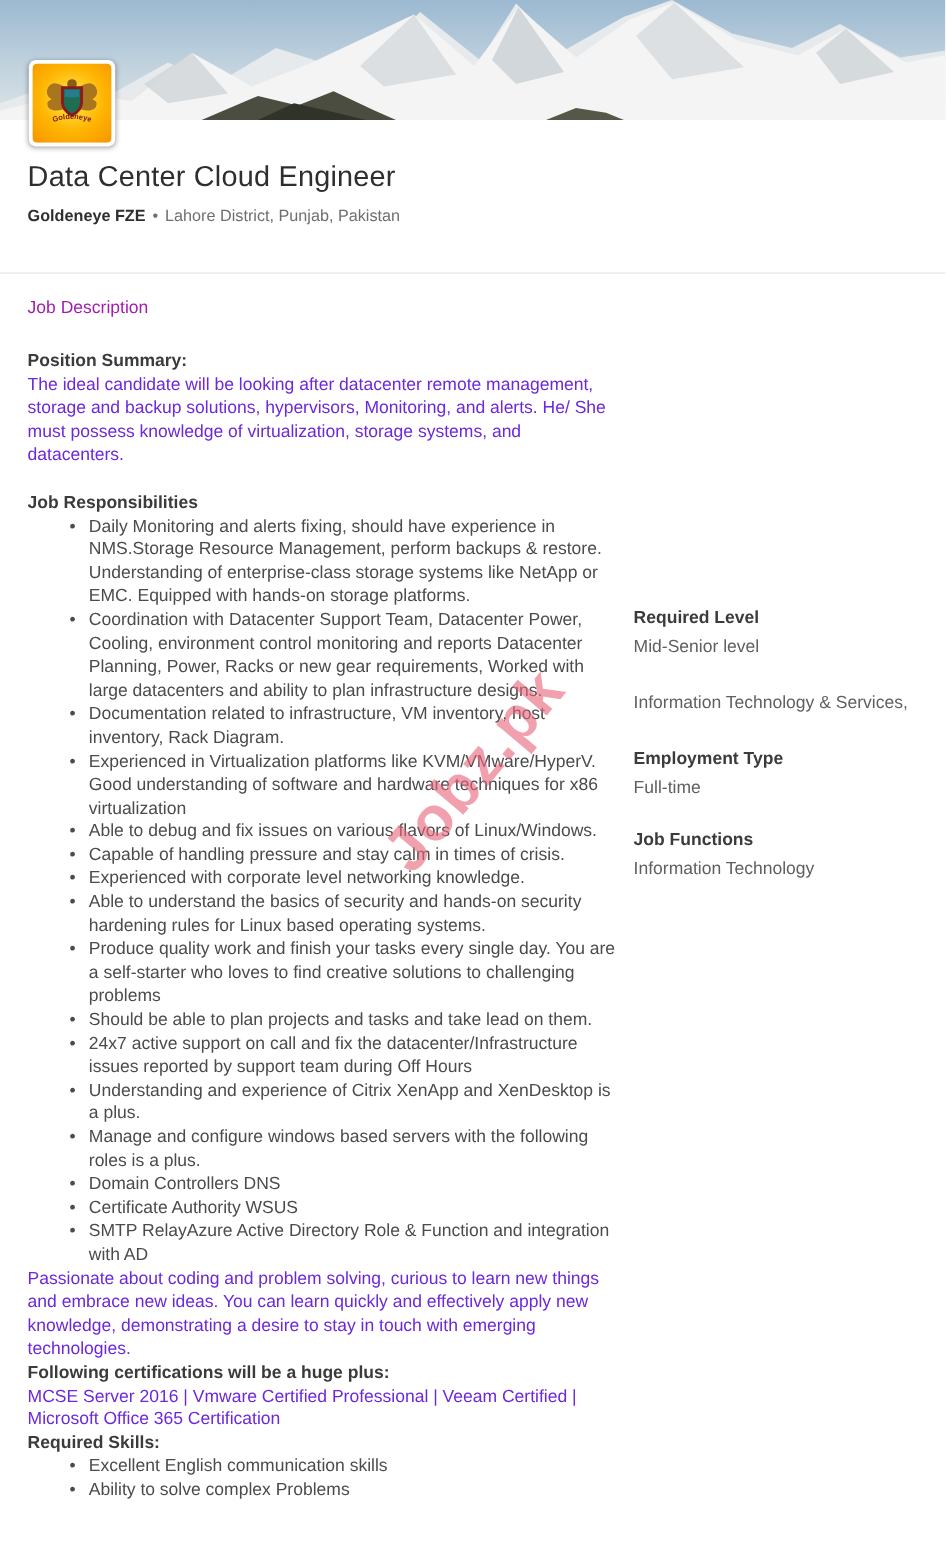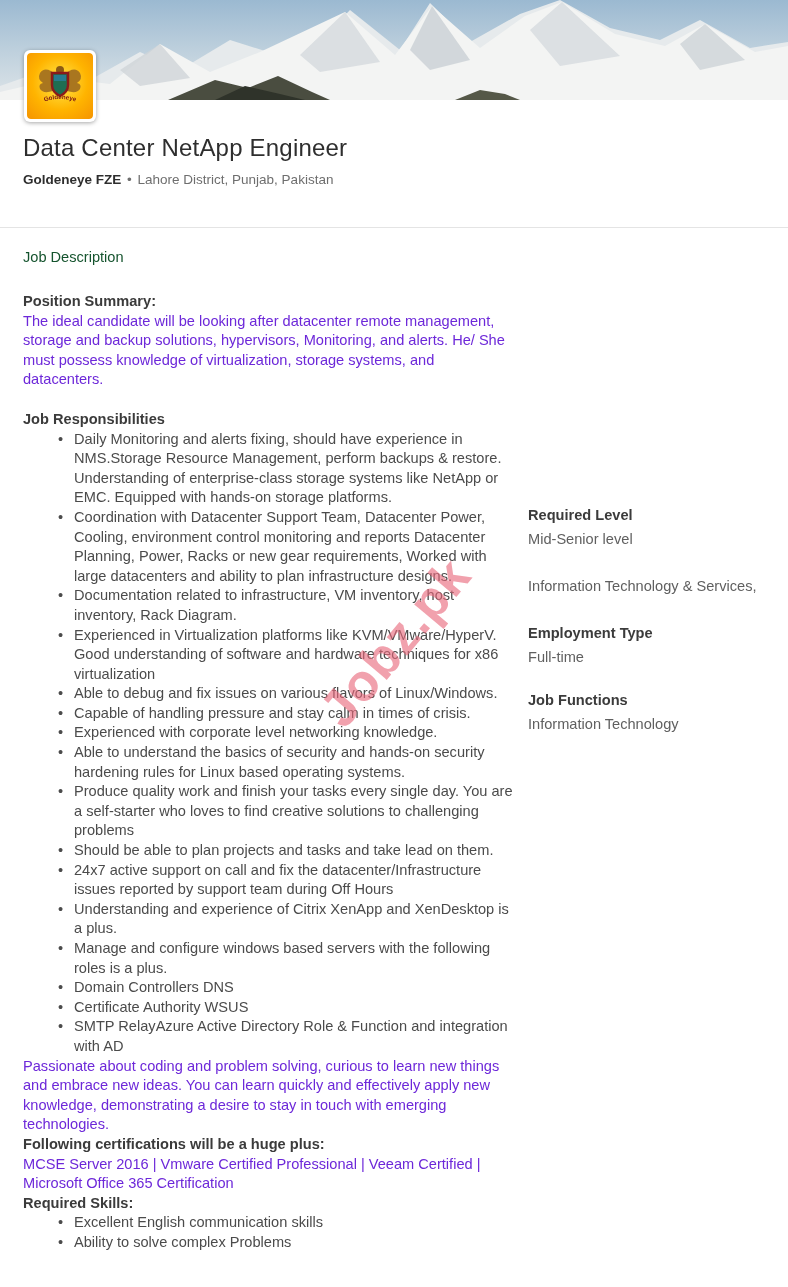--- a/index.html
+++ b/index.html
@@ -59,21 +59,21 @@
     display: flex;
     padding: 0 23px;
     align-items: flex-start;
   }
   .main-col { width: 492px; flex: none; }
   .side-col { flex: 1; margin-left: 13px; margin-top: 278px; min-width: 0; }
 
   .jd-heading {
     margin-top: 20px;
     font-size: 14.6px;
-    color: #14532d;
+    color: #a21caf;
     line-height: 19px;
   }
   .section-heading {
     font-size: 14.6px;
     font-weight: 700;
     color: #3b3b3b;
     line-height: 19.6px;
   }
   .mt25 { margin-top: 25px; }
   .mt20 { margin-top: 20px; }
@@ -186,21 +186,21 @@
         <path d="M 27,22 H 39 V 28 H 27 Z" fill="#2e86c1" opacity="0.55"></path>
 
         <text font-size="6.2" fill="#7a1616" font-weight="bold" text-anchor="middle">
           <textPath href="#arc" startOffset="50%">Goldeneye</textPath>
         </text>
       </svg>
     </div>
   </div>
 
   <div class="title-block">
-    <div class="job-title">Data Center NetApp Engineer</div>
+    <div class="job-title">Data Center Cloud Engineer</div>
     <div class="subtitle">
       <span class="company">Goldeneye FZE</span>
       <span class="dot">•</span>
       <span>Lahore District, Punjab, Pakistan</span>
     </div>
   </div>
 
   <div class="divider"></div>
 
   <div class="content">

